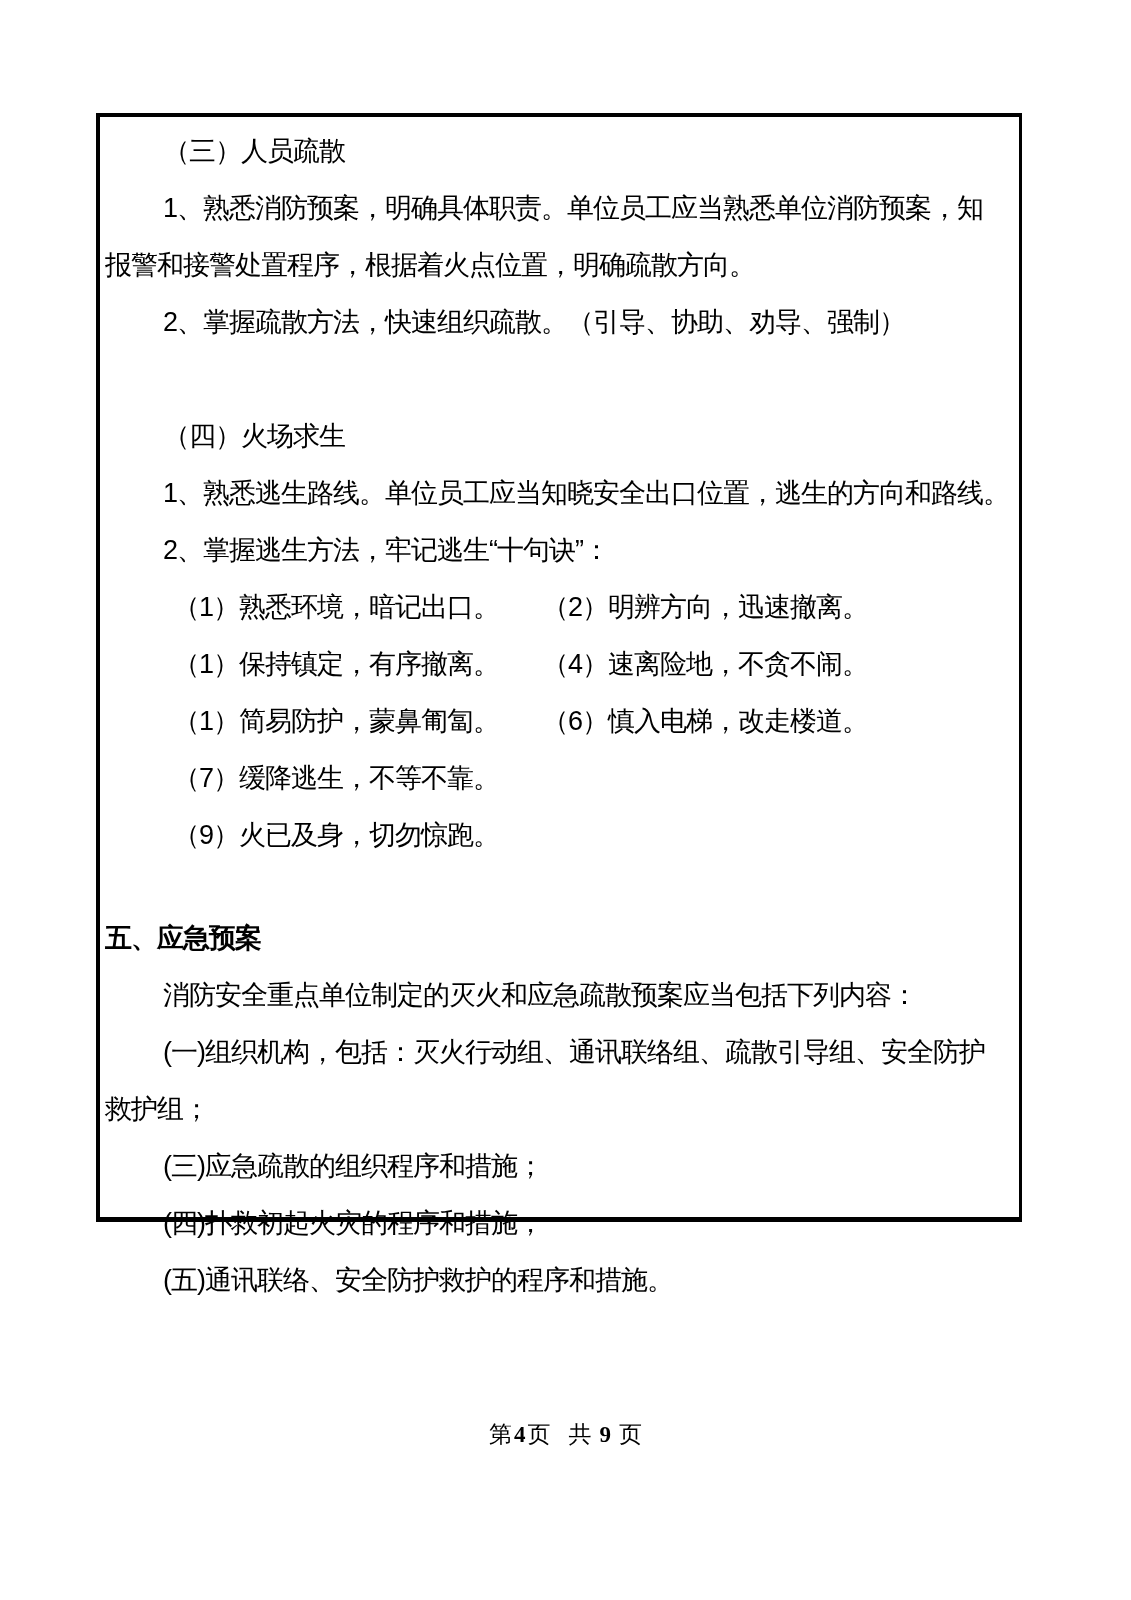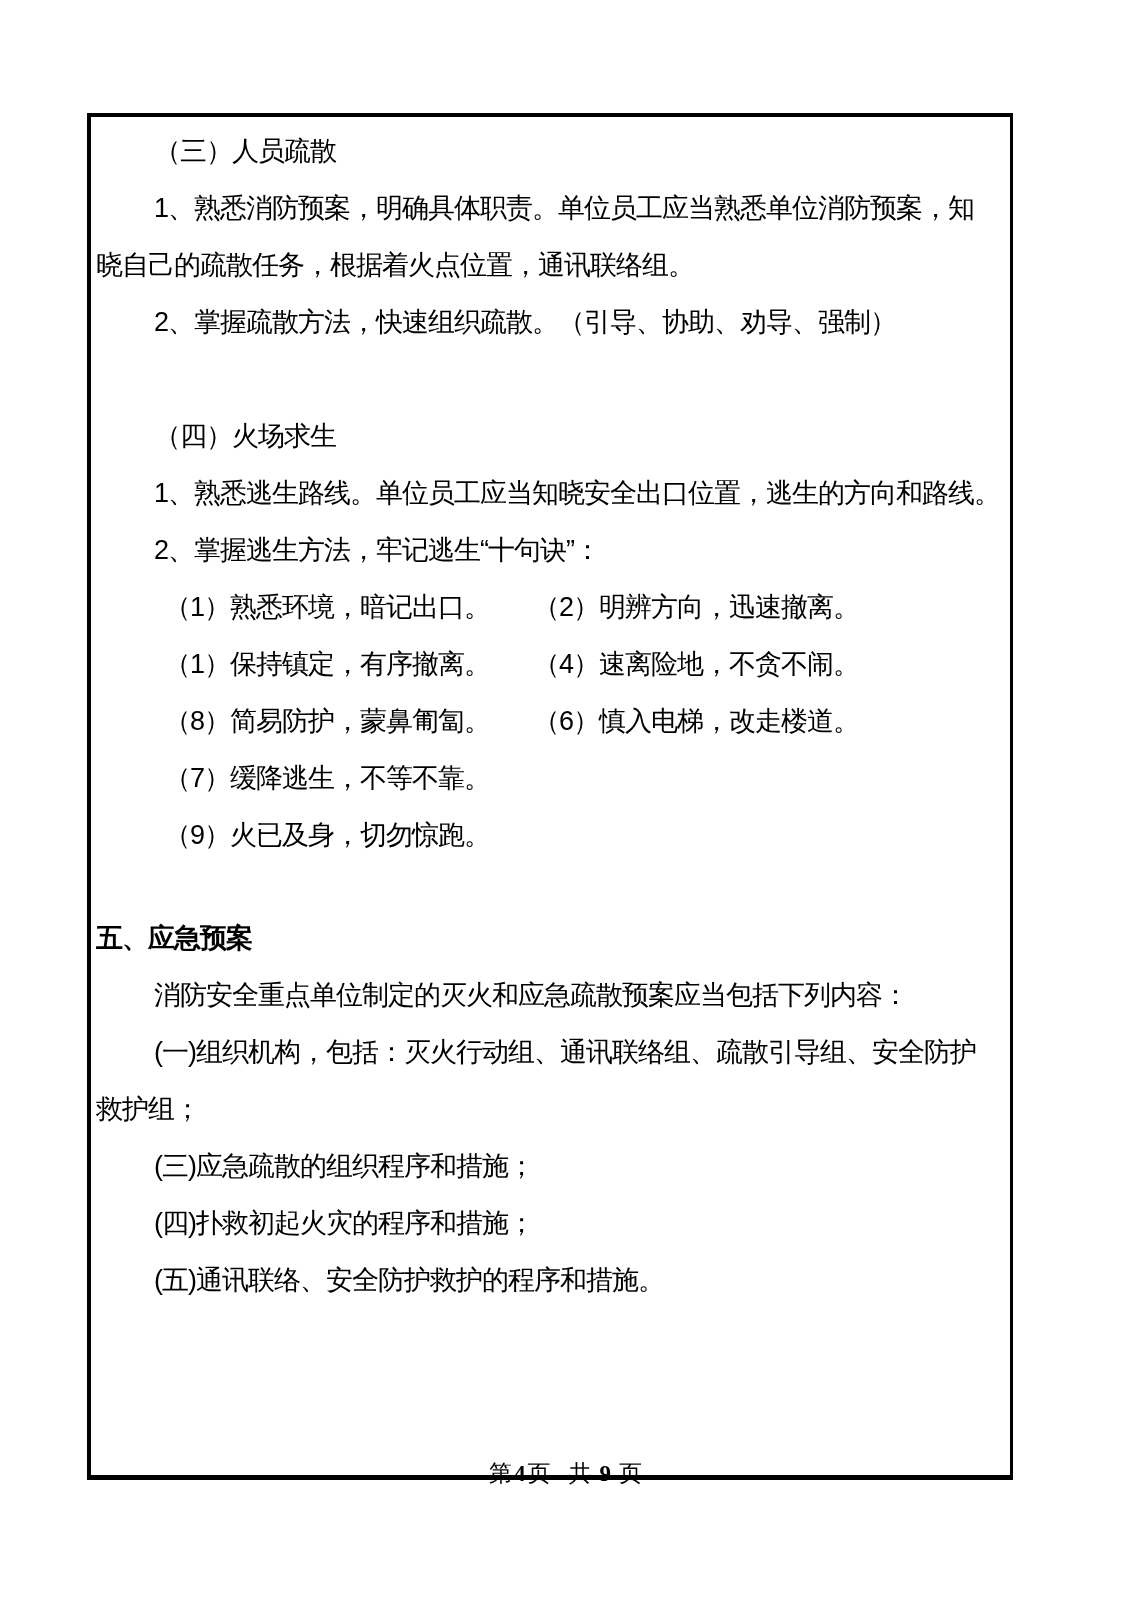--- a/index.html
+++ b/index.html
@@ -11,24 +11,24 @@
     position: relative;
     width: 1131px;
     height: 1600px;
     background: #ffffff;
     font-family: "Liberation Sans", "DejaVu Sans", sans-serif;
     color: #000000;
     overflow: hidden;
   }
   .cell {
     position: absolute;
-    left: 87px;
+    left: 96px;
     top: 113px;
     width: 926px;
-    height: 1367px;
+    height: 1109px;
     border-top: 4px solid #000;
     border-left: 4px solid #000;
     border-right: 3px solid #000;
     border-bottom: 5px solid #000;
     box-sizing: border-box;
     padding: 6px 5px 0 5px;
   }
   .line {
     margin: 0;
     font-size: 27px;
@@ -50,21 +50,21 @@
     white-space: nowrap;
     align-items: flex-end;
   }
   .tip-left {
     width: 369px;
     flex: none;
   }
   .tip-right { flex: none; }
   .footer {
     position: absolute;
-    top: 1458px;
+    top: 1419px;
     left: 0;
     width: 100%;
     text-align: center;
     font-family: "Liberation Serif", "DejaVu Serif", serif;
     font-size: 23px;
     line-height: 32px;
     color: #000;
     white-space: nowrap;
   }
   .footer .num {
@@ -77,42 +77,42 @@
 </head>
 <body>
 
 <div class="page">
 
   <div class="cell">
 
     <p class="line indent">（三）人员疏散</p>
 
     <p class="line indent">1、熟悉消防预案，明确具体职责。单位员工应当熟悉单位消防预案，知</p>
-    <p class="line noindent">晓自己的疏散任务，根据着火点位置，通讯联络组。</p>
+    <p class="line noindent">报警和接警处置程序，根据着火点位置，明确疏散方向。</p>
 
     <p class="line indent">2、掌握疏散方法，快速组织疏散。（引导、协助、劝导、强制）</p>
 
     <div class="blank"></div>
 
     <p class="line indent">（四）火场求生</p>
 
     <p class="line indent">1、熟悉逃生路线。单位员工应当知晓安全出口位置，逃生的方向和路线。</p>
 
     <p class="line indent">2、掌握逃生方法，牢记逃生“十句诀”：</p>
 
     <div class="tips-row">
       <span class="tip-left">（1）熟悉环境，暗记出口。</span>
       <span class="tip-right">（2）明辨方向，迅速撤离。</span>
     </div>
     <div class="tips-row">
       <span class="tip-left">（1）保持镇定，有序撤离。</span>
       <span class="tip-right">（4）速离险地，不贪不闹。</span>
     </div>
     <div class="tips-row">
-      <span class="tip-left">（8）简易防护，蒙鼻匍匐。</span>
+      <span class="tip-left">（1）简易防护，蒙鼻匍匐。</span>
       <span class="tip-right">（6）慎入电梯，改走楼道。</span>
     </div>
     <div class="tips-row">
       <span class="tip-left">（7）缓降逃生，不等不靠。</span>
     </div>
     <div class="tips-row">
       <span class="tip-left">（9）火已及身，切勿惊跑。</span>
     </div>
 
     <div class="blank-small"></div>

